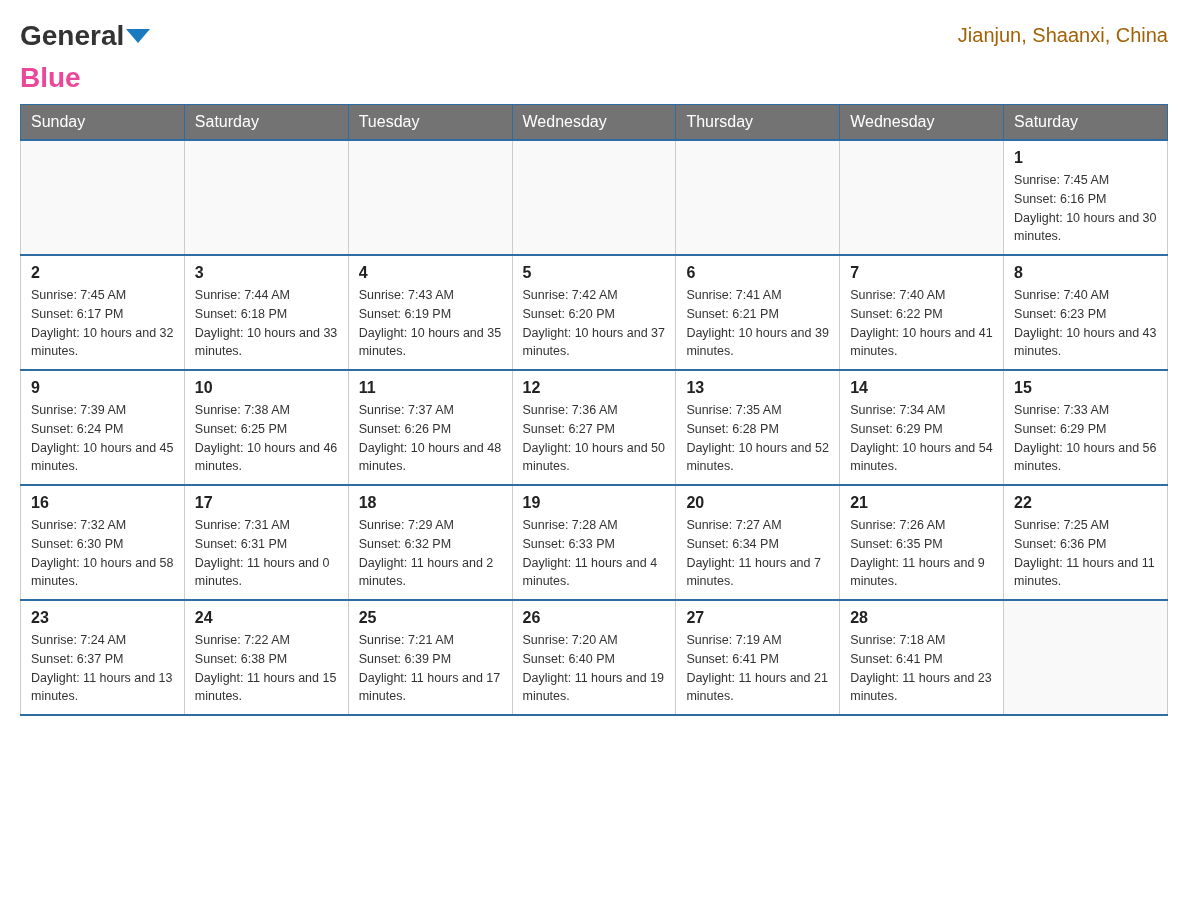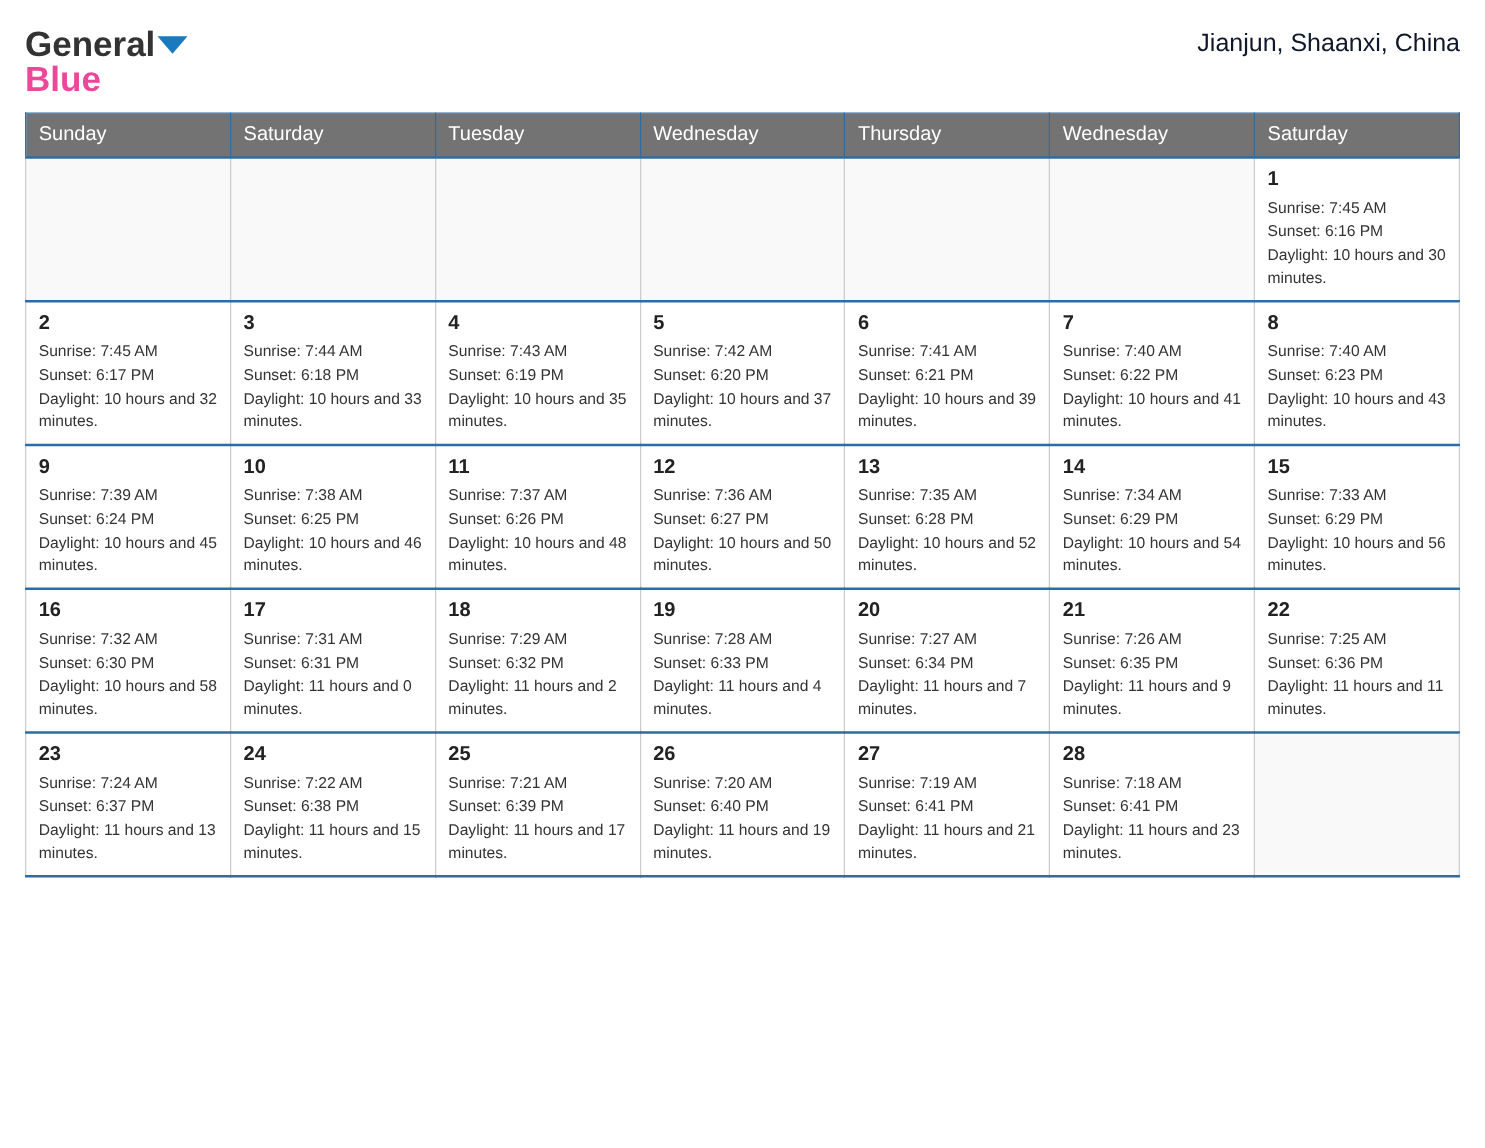--- a/index.html
+++ b/index.html
@@ -13,20 +13,21 @@
     .header {
       display: flex;
       justify-content: space-between;
       align-items: flex-start;
       margin-bottom: 10px;
     }
     .logo {
       display: flex;
       flex-direction: column;
       align-items: flex-start;
+      gap: 14px;
     }
     .logo-text {
       font-size: 28px;
       font-weight: bold;
       color: #333;
     }
     .logo-arrow {
       width: 0;
       height: 0;
       border-left: 12px solid transparent;
@@ -46,21 +47,21 @@
       text-align: right;
     }
     .month-title {
       font-size: 52px;
       font-weight: bold;
       color: #222;
       line-height: 1.1;
     }
     .location {
       font-size: 20px;
-      color: #0f172a;
+      color: #a16207;
       margin-top: 4px;
       text-align: center;
     }
     .calendar {
       width: 100%;
       border-collapse: collapse;
       margin-top: 8px;
     }
     .calendar th {
       background-color: #737373;

